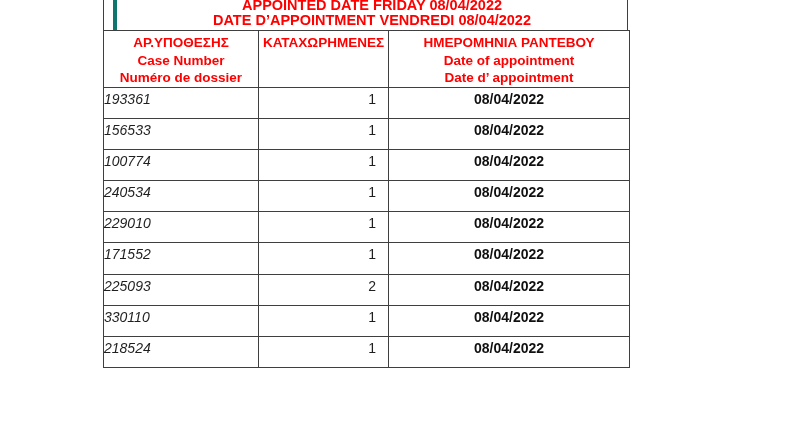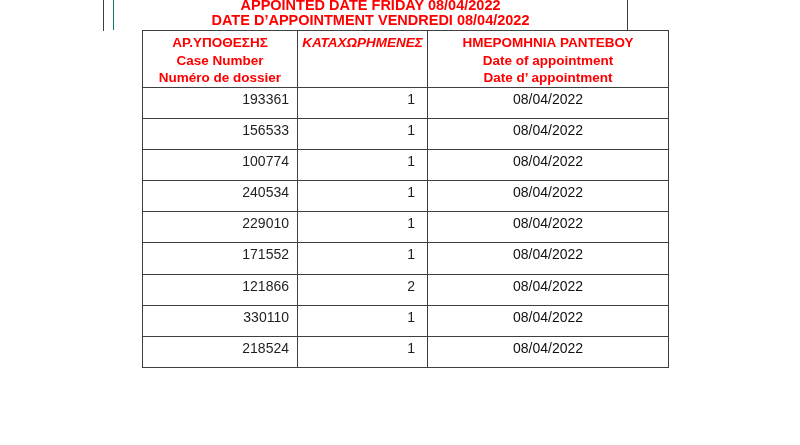--- a/index.html
+++ b/index.html
@@ -28,73 +28,73 @@
     height: 31px;
     background: #3f3f3f;
   }
   .banner {
     position: absolute;
     left: 113px;
     top: 0;
     width: 515px;
     height: 30px;
     box-sizing: border-box;
-    border-left: 1px solid #0f766e;
+    border-left: 4px solid #0f766e;
     border-right: 1px solid #3f3f3f;
     overflow: hidden;
     text-align: center;
     color: #ff0000;
     font-weight: bold;
     font-size: 14.5px;
     line-height: 15px;
   }
   .banner .line1 { margin-top: -2px; }
   .main-table {
     position: absolute;
     left: 103px;
     top: 30px;
     width: 526px;
     border-collapse: collapse;
     table-layout: fixed;
-    margin-left: 39px;
   }
   .main-table th, .main-table td {
     border: 1px solid #3f3f3f;
     padding: 0;
     vertical-align: top;
     box-sizing: border-box;
   }
   .header-row th {
     height: 55px;
     padding-top: 3px;
     color: #ff0000;
     font-weight: bold;
     font-size: 13.5px;
     line-height: 17.5px;
     text-align: center;
   }
-  .header-row th.col-registered { font-style: italic; }
+  .header-row th.col-registered { }
   .data-row { height: 31.2px; }
   .data-row td {
     font-size: 14px;
     line-height: 15px;
     padding-top: 4px;
     color: #1f1f1f;
   }
   .data-row td.cell-case {
-    text-align: right;
+    text-align: left;
     padding-right: 8px;
+    font-style: italic;
   }
   .data-row td.cell-count {
     text-align: right;
     padding-right: 12px;
   }
   .data-row td.cell-date {
     text-align: center;
-    font-weight: normal;
+    font-weight: bold;
     color: #101010;
   }
 </style>
 </head>
 <body>
 
 <div class="page">
 
   <div class="edge-stub"></div>
 
@@ -159,21 +159,21 @@
 
 
 
     <tr class="data-row">
       <td class="cell-case">171552</td>
       <td class="cell-count">1</td>
       <td class="cell-date">08/04/2022</td>
     </tr>
 
     <tr class="data-row">
-      <td class="cell-case">121866</td>
+      <td class="cell-case">225093</td>
       <td class="cell-count">2</td>
       <td class="cell-date">08/04/2022</td>
     </tr>
 
     <tr class="data-row">
       <td class="cell-case">330110</td>
       <td class="cell-count">1</td>
       <td class="cell-date">08/04/2022</td>
     </tr>
 

